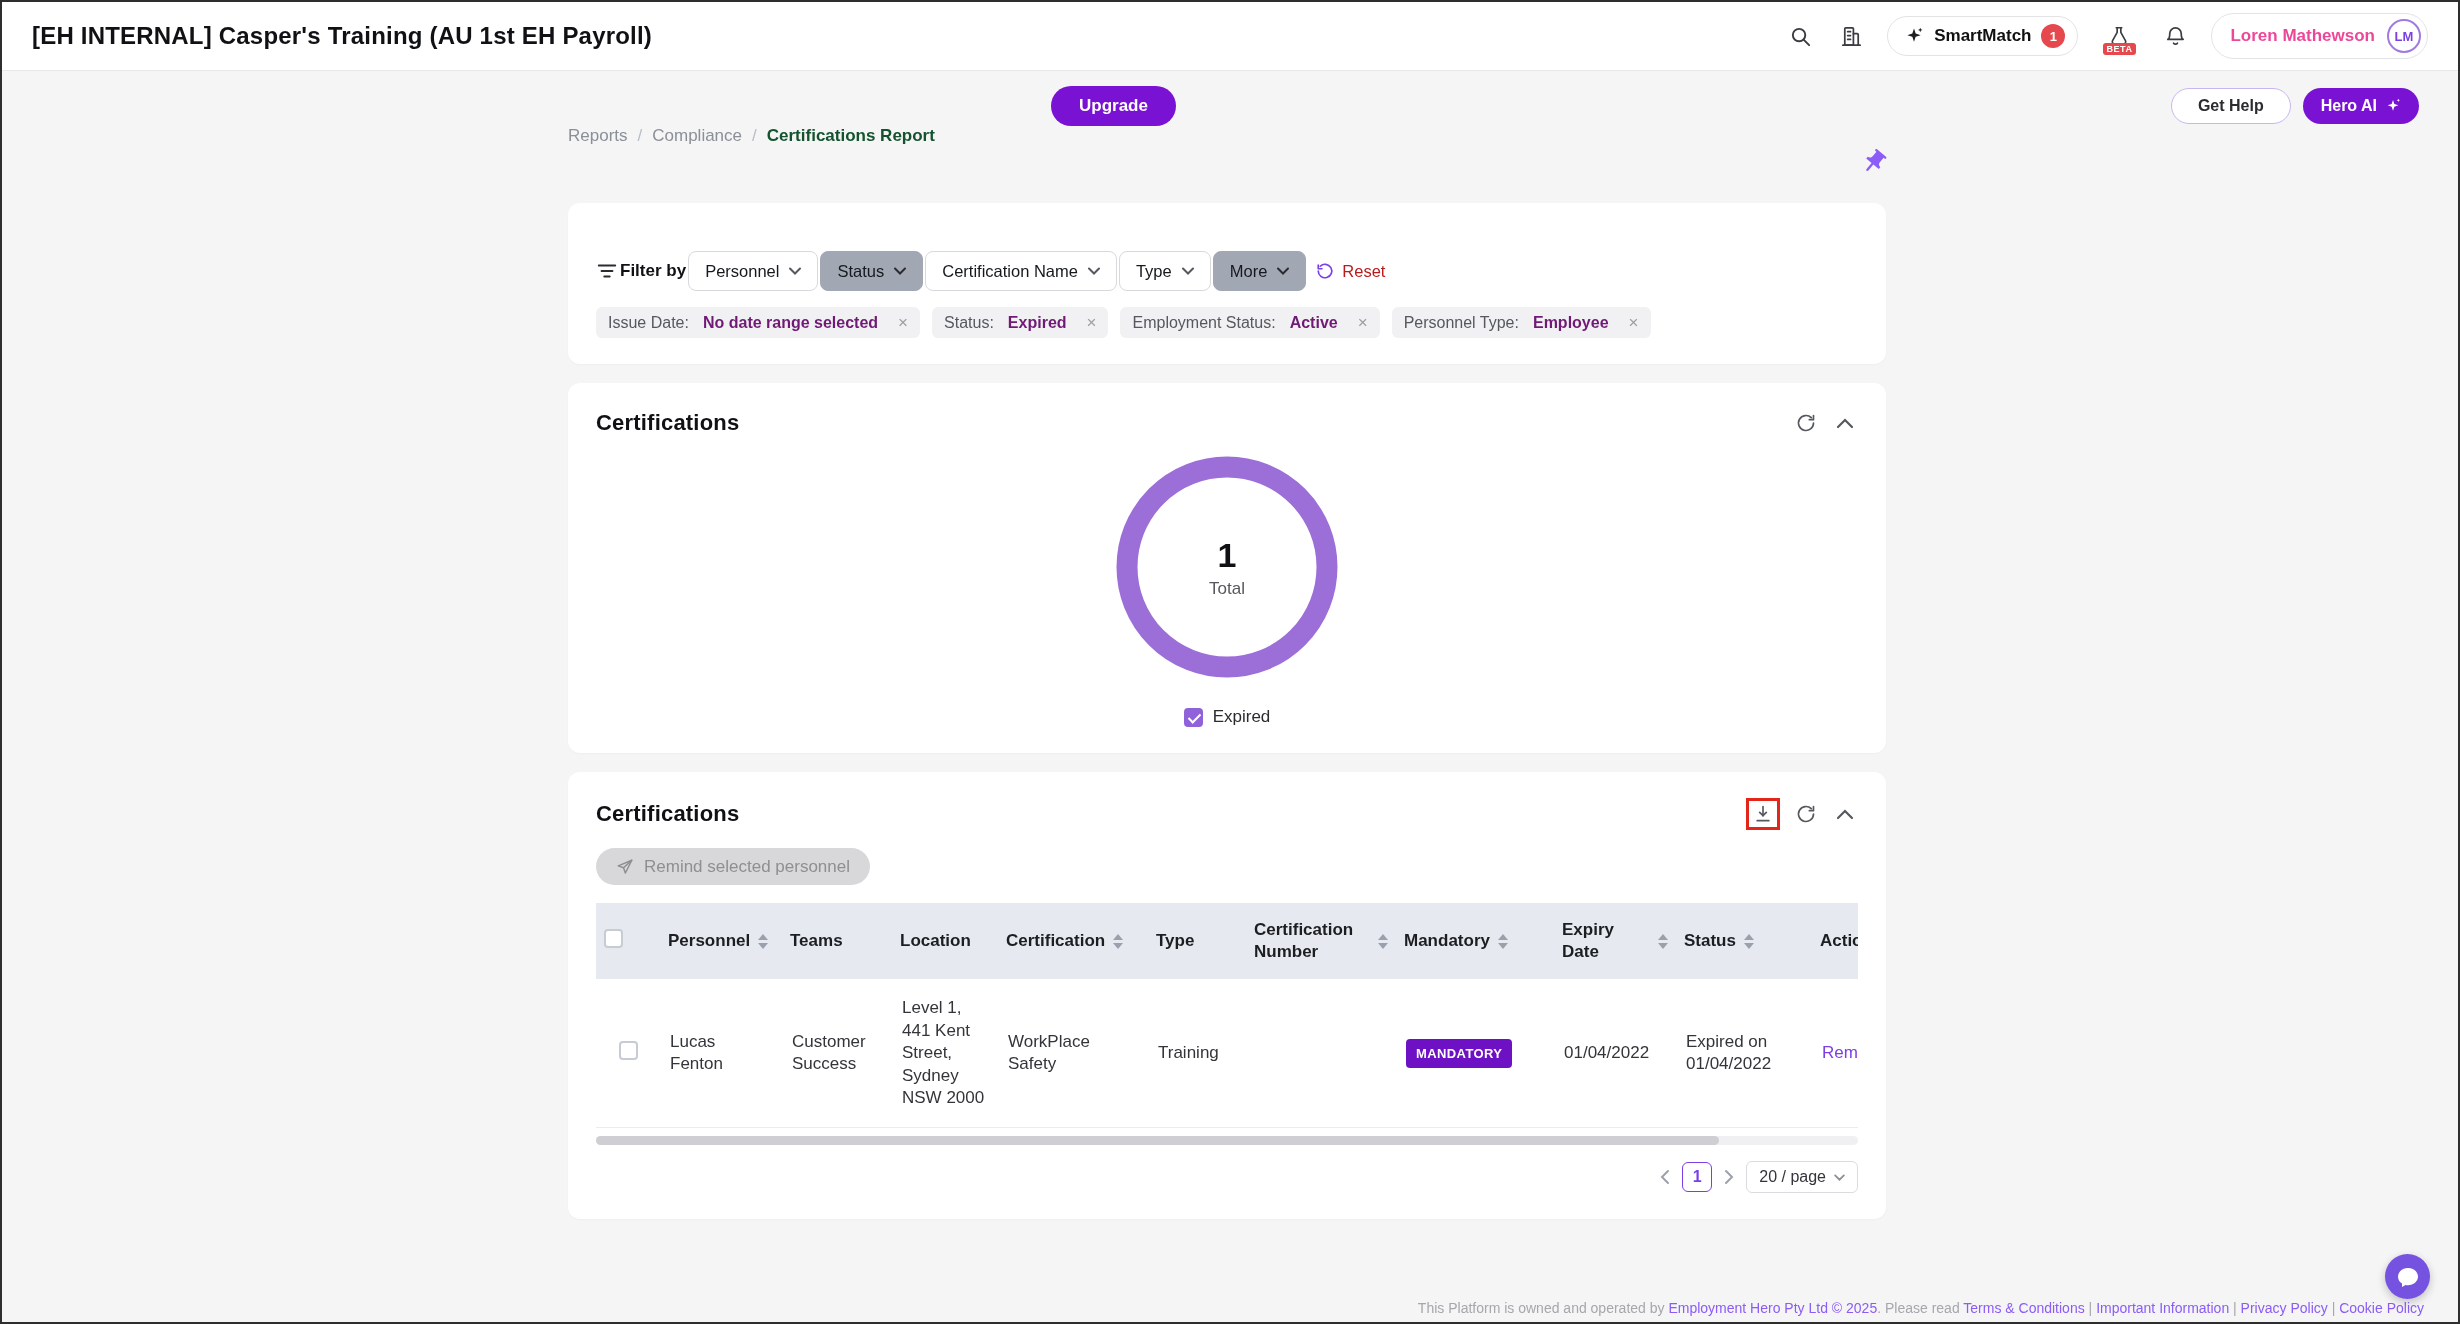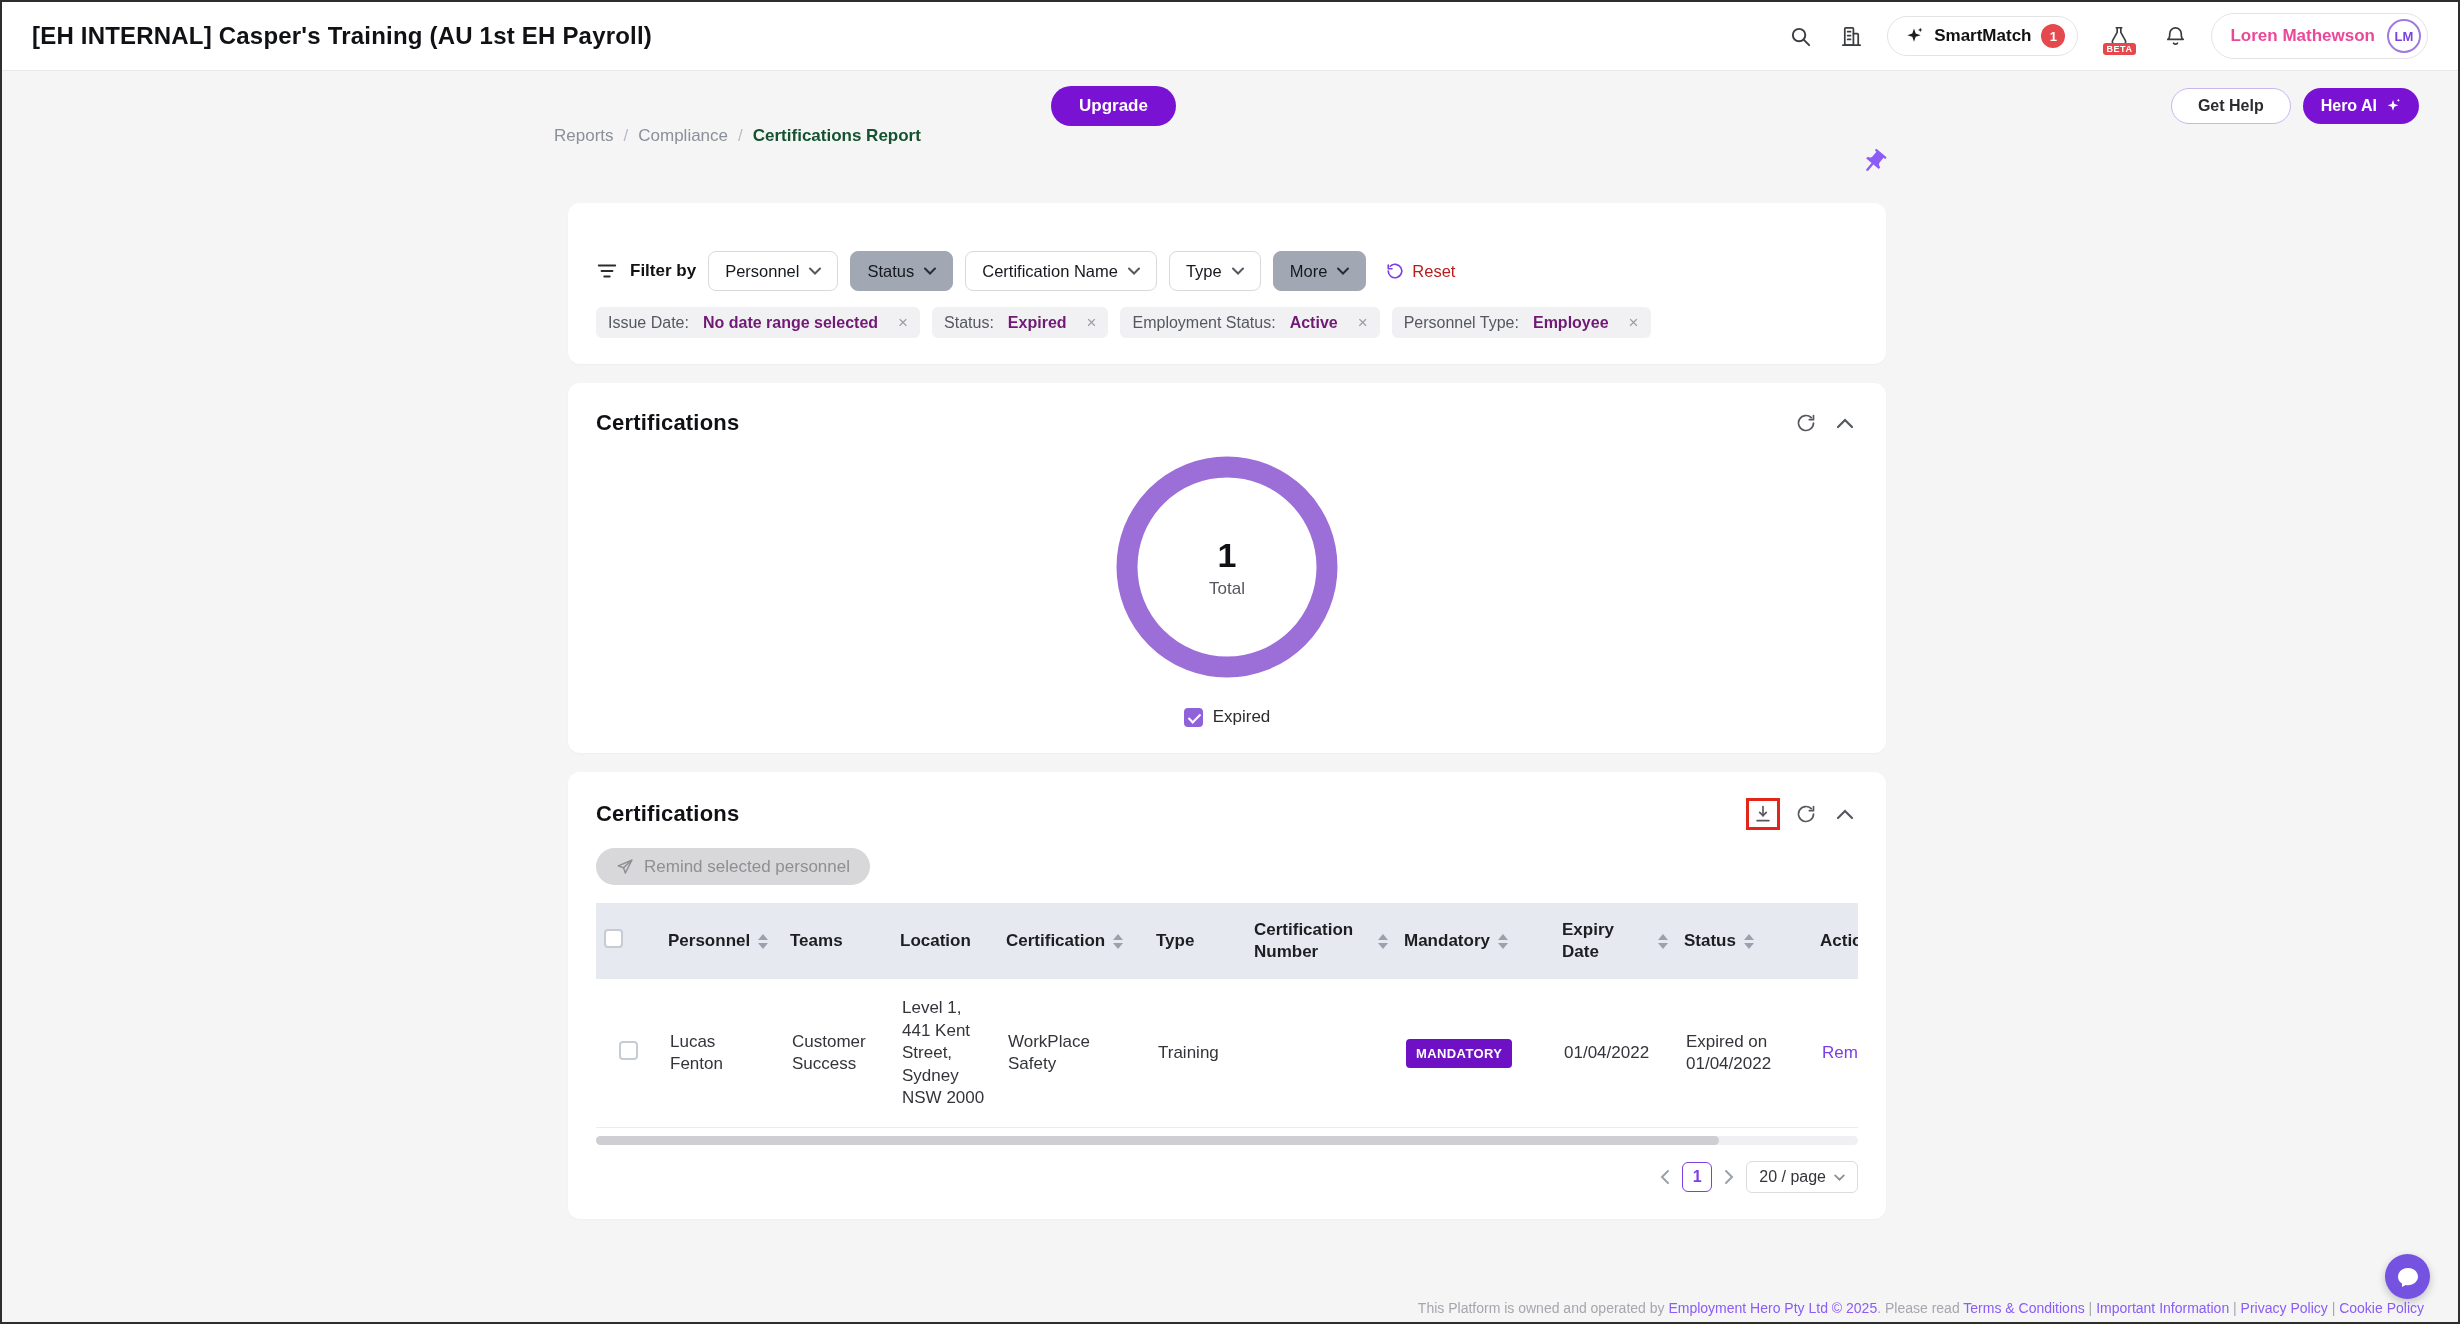--- a/index.html
+++ b/index.html
@@ -39,21 +39,21 @@
     border-radius: 999px; padding: 5px 6px 5px 18px; cursor: pointer; background: #fff;
   }
   .user-name { font-size: 17px; font-weight: 700; color: #ec4899; }
   .avatar {
     width: 34px; height: 34px; border-radius: 50%; border: 2px solid #a07ae0;
     color: #7b3fe4; font-size: 13px; font-weight: 700;
     display: flex; align-items: center; justify-content: center; background: #fff;
   }
 
   
-  .breadcrumb { position: absolute; left: 552px; top: 124px; display: flex; align-items: center; gap: 10px; font-size: 17px; }
+  .breadcrumb { position: absolute; left: 566px; top: 124px; display: flex; align-items: center; gap: 10px; font-size: 17px; }
   .crumb { color: #8a8f98; cursor: pointer; }
   .crumb-sep { color: #b9bec6; }
   .crumb-current { color: #14532d; font-weight: 700; }
   .btn-upgrade {
     position: absolute; left: 1049px; top: 84px; height: 40px; border: none; cursor: pointer;
     background: #7a12d4; color: #fff; font-size: 17px; font-weight: 600;
     border-radius: 999px; padding: 0 28px; font-family: inherit;
   }
   .top-actions { position: absolute; right: 39px; top: 86px; display: flex; align-items: center; gap: 12px; }
   .btn-gethelp {
@@ -68,21 +68,21 @@
   .pin-btn { position: absolute; left: 1858px; top: 146px; background: none; border: none; cursor: pointer; color: #8b5cf6; }
 
   
   .cards { position: absolute; left: 566px; top: 201px; width: 1318px; display: flex; flex-direction: column; gap: 19px; }
   .card { background: #fff; border-radius: 12px; padding: 26px 28px; box-shadow: 0 1px 2px rgba(16,17,20,.03); }
   .card-title { font-size: 22px; font-weight: 700; color: #101114; letter-spacing: .2px; }
   .card-head { display: flex; align-items: center; }
   .card-head-icons { margin-left: auto; display: flex; align-items: center; gap: 12px; color: #55585e; }
 
   
-  .filter-row { margin-top: 22px; display: flex; align-items: center; gap: 12px; }
+  .filter-row { margin-top: 22px; display: flex; align-items: center; gap: 2px; }
   .filter-by-label { font-size: 17px; font-weight: 700; color: #101114; }
   .fbtn {
     height: 40px; border-radius: 8px; padding: 0 16px; font-size: 16.5px; color: #15181d;
     display: flex; align-items: center; gap: 10px; cursor: pointer; font-family: inherit;
     background: #fff; border: 1px solid #d9d9dd;
   }
   .fbtn.active { background: #a2a8b3; border: 1px solid #a2a8b3; }
   .reset-link { display: flex; align-items: center; gap: 8px; color: #b91c1c; font-size: 16.5px; cursor: pointer; margin-left: 8px; background: none; border: none; font-family: Liberation Sans, sans-serif; }
   .tag-row { margin-top: 16px; display: flex; align-items: center; gap: 12px; flex-wrap: wrap; }
   .tag {

